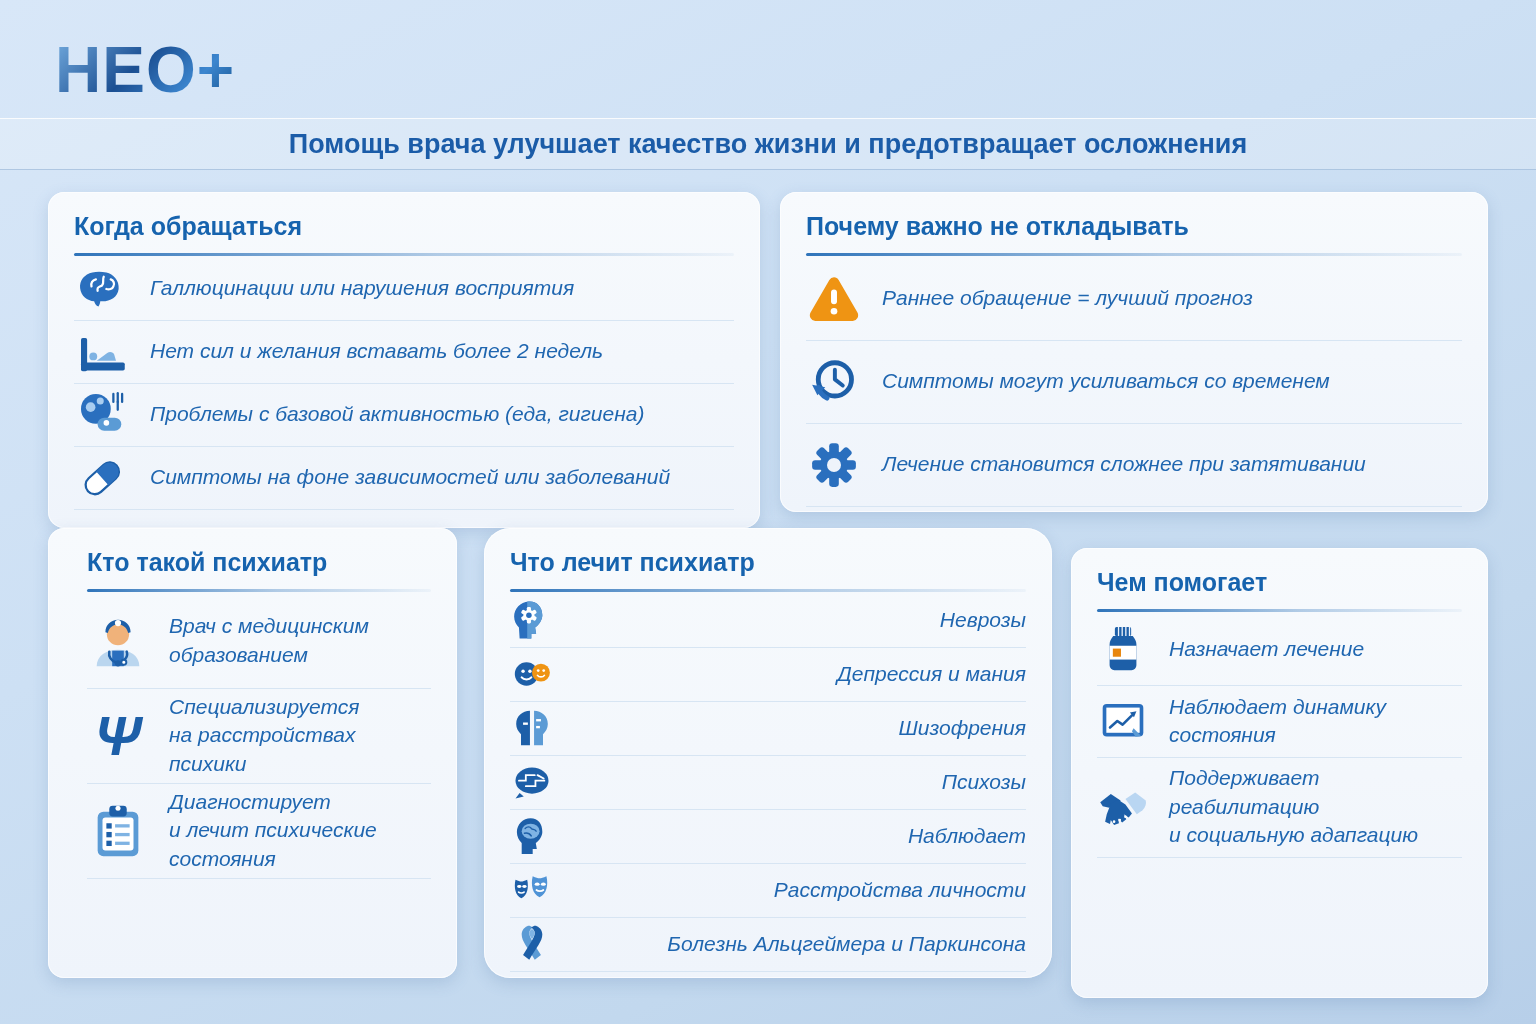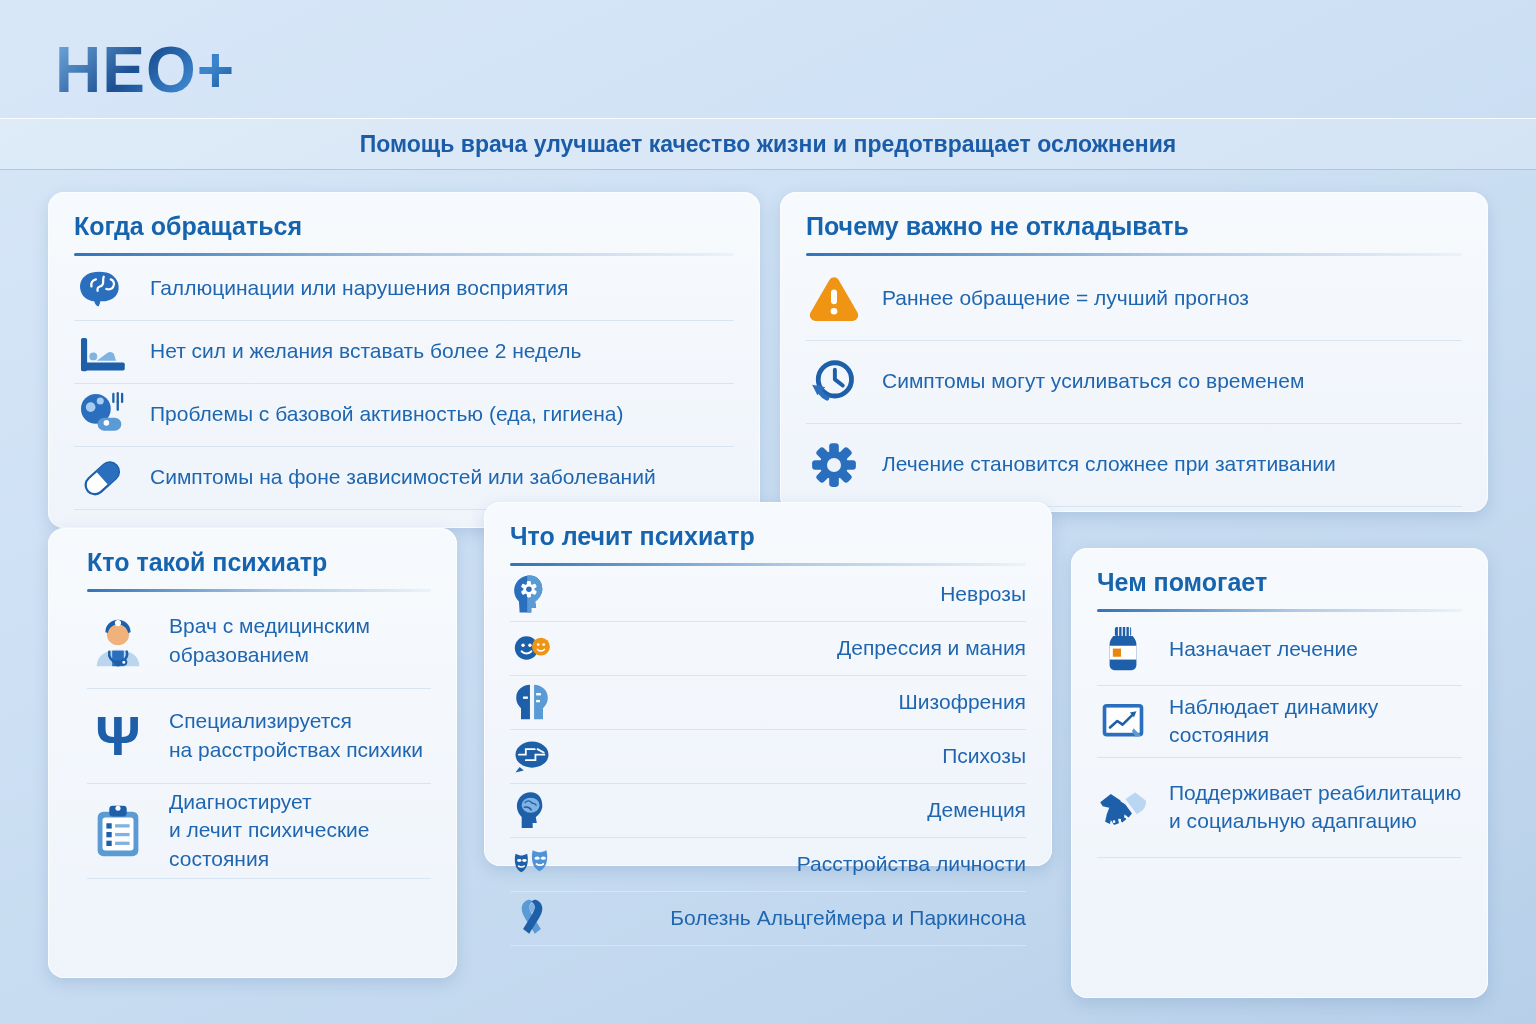--- a/index.html
+++ b/index.html
@@ -20,41 +20,41 @@
     .logo{color:#2d74c2;background:none;}
   }
   .title{margin:0;font-size:42px;font-weight:700;color:#1261ad;letter-spacing:-0.5px;}
   .band{
     position:absolute;left:0;right:0;top:118px;height:50px;
     display:flex;align-items:center;justify-content:center;
     background:rgba(255,255,255,0.20);
     border-top:1px solid rgba(255,255,255,0.85);
     border-bottom:1px solid rgba(150,180,215,0.65);
   }
-  .subtitle{margin:0;font-size:23px;font-weight:700;color:#1b5ca8;}
+  .subtitle{margin:0;font-size:27px;font-weight:700;color:#1b5ca8;}
   
   .card{
     position:absolute;box-sizing:border-box;
     background:linear-gradient(180deg,#f7fafd 0%,#eff4fb 100%);
     border-radius:16px;
     box-shadow:0 5px 16px rgba(70,110,160,0.20), inset 0 0 0 1px rgba(255,255,255,0.65);
     padding:20px 26px 8px 26px;
   }
   .card h2{margin:0;font-size:25px;font-weight:700;color:#1663ae;}
   .rule{height:2.5px;border-radius:2px;margin:12px 0 2px 0;
     background:linear-gradient(90deg,#2f74ba 0%,rgba(47,116,186,0.35) 55%,rgba(47,116,186,0.05) 100%);}
-  .row{display:flex;align-items:center;gap:20px;border-bottom:1px solid #d7e5f3;}
+  .row{display:flex;align-items:center;gap:20px;border-bottom:1px solid #d7e5f3;font-style:italic;}
   .ic{flex:0 0 56px;height:56px;display:flex;align-items:center;justify-content:center;}
   .ic svg{width:100%;height:100%;display:block;}
   .txt{font-size:21px;color:#1f66b0;font-weight:500;white-space:pre-line;line-height:1.35;}
   
   .card-when  {left:48px;  top:192px; width:712px; height:336px;}
   .card-why   {left:780px; top:192px; width:708px; height:320px;}
   .card-who   {left:48px;  top:528px; width:409px; height:450px;padding-left:39px;}
-  .card-treats{left:484px; top:502px; width:568px; height:364px;}
+  .card-treats{left:484px; top:528px; width:568px; height:450px;border-radius:26px;}
   .card-helps {left:1071px;top:548px; width:417px; height:450px;}
   .card-when .row{height:62px;}
   .card-why .row{height:82px;}
   .card-who .row{height:94px;}
   .card-who .ic{flex-basis:62px;height:62px;}
   .card-treats .row{height:53px;gap:32px;justify-content:space-between;}
   .card-treats .ic{flex-basis:44px;height:44px;}
   .card-helps .row{height:71px;}
   .card-helps .row.tall{height:99px;}
   .card-helps .ic{flex-basis:52px;height:52px;}
@@ -289,21 +289,21 @@
       <span class="ic">
         <svg viewBox="0 0 64 64">
             <path fill="#1d5fa8" d="M30 6C19 6 10 15 10 26c0 7 3 12 7 16v16h16v-7h6l-1.5-9c5.5-4 9.5-10 9.5-16C47 14 41 6 30 6z"></path>
             <ellipse cx="30" cy="25" rx="13" ry="11" fill="#7fb3e3"></ellipse>
             <g stroke="#1d5fa8" stroke-width="2" fill="none" stroke-linecap="round">
               <path d="M22 21c3-3 7-3 9 0 2 2 5 1 7 4"></path>
               <path d="M21 28c4-1 8 1 10 4"></path>
             </g>
           </svg>
       </span>
-      <span class="txt">Деменция</span>
+      <span class="txt">Наблюдает</span>
     </div>
     <div class="row">
       <span class="ic">
         <svg viewBox="0 0 64 64">
             <path fill="#1d5fa8" d="M8 17c8 3.5 9 3.5 17 0 2.5 11 .5 23-8.5 27C7.5 40 5.5 28 8 17z"></path>
             <ellipse cx="13.5" cy="27" rx="3.2" ry="2.1" fill="#ffffff"></ellipse>
             <ellipse cx="21" cy="27" rx="3.2" ry="2.1" fill="#ffffff"></ellipse>
             <path d="M12.5 35c2 1.8 6 1.8 8 0" stroke="#ffffff" stroke-width="2.4" fill="none" stroke-linecap="round"></path>
             <path fill="#4f93d6" d="M33 12c9.5 4 10.5 4 20 0 3 12.5.5 26-10 30.5C32.5 38 30 24.5 33 12z"></path>
             <ellipse cx="39.5" cy="23.5" rx="3.6" ry="2.4" fill="#ffffff"></ellipse>

